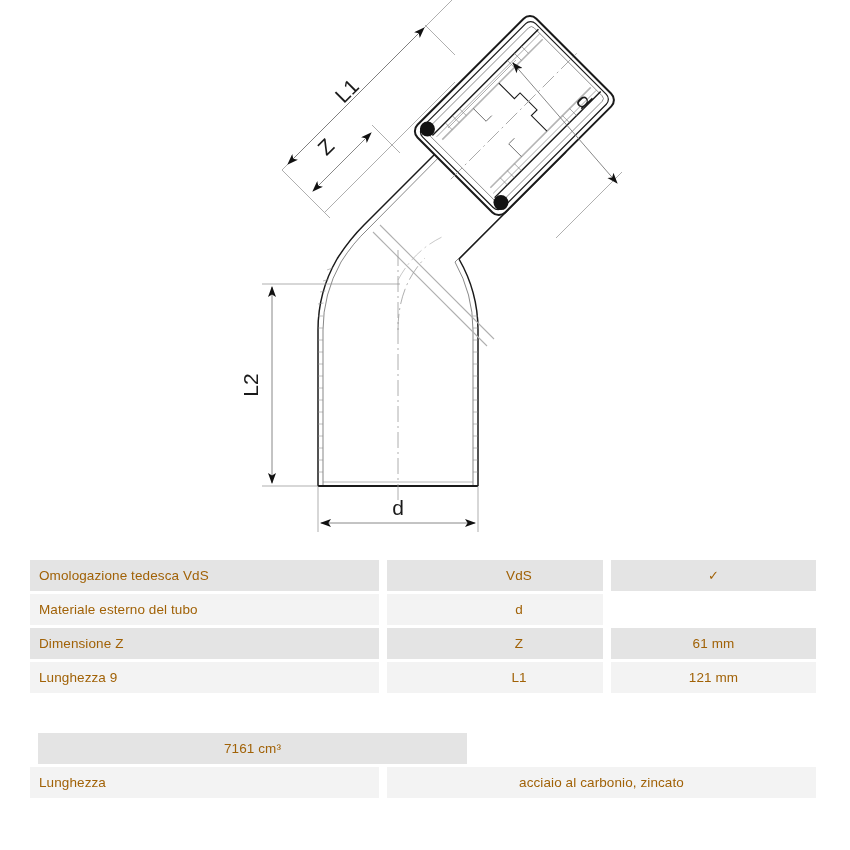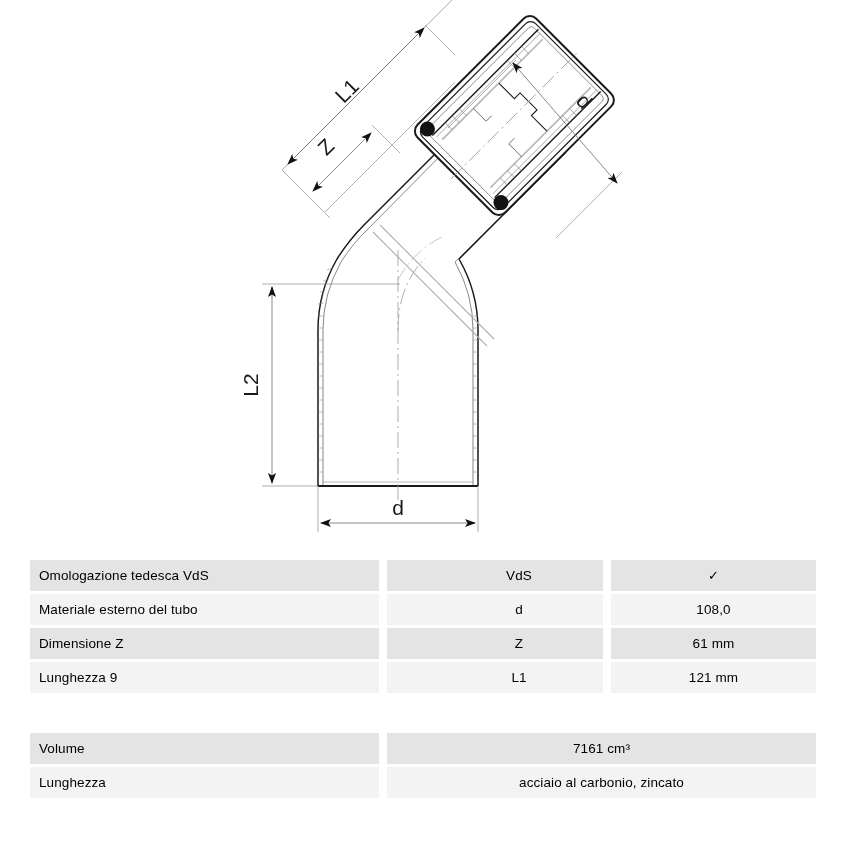--- a/index.html
+++ b/index.html
@@ -40,21 +40,21 @@
     display: flex;
     width: 100%;
     height: 31px;
     margin-bottom: 0px;
   }
   .cell {
     height: 31px;
     display: flex;
     align-items: center;
     font-size: 13.5px;
-    color: #000000;
+    color: #a16207;
     letter-spacing: 0.1px;
   }
   .c-label   { width: 349px; padding-left: 9px; justify-content: flex-start; }
   .c-gap     { width: 8px;  background: #ffffff !important; }
   .c-symbol  { width: 216px; justify-content: center; padding-left: 48px; }
   .c-value   { width: 205px; justify-content: center; }
   .c-merged  { width: 429px; justify-content: center; }
 
   .shade-dark  { background: #e4e4e4; }
   .shade-light { background: #f3f3f3; }
@@ -239,21 +239,20 @@
         <div class="cell c-symbol shade-dark">VdS</div>
         <div class="cell c-gap"></div>
         <div class="cell c-value shade-dark check-glyph">✓</div>
       </div>
       <div class="row-sep"></div>
       <div class="spec-row">
         <div class="cell c-label shade-light">Materiale esterno del tubo</div>
         <div class="cell c-gap"></div>
         <div class="cell c-symbol shade-light">d</div>
         <div class="cell c-gap"></div>
-        <div class="cell c-value shade-light">108,0</div>
       </div>
       <div class="row-sep"></div>
       <div class="spec-row">
         <div class="cell c-label shade-dark">Dimensione Z</div>
         <div class="cell c-gap"></div>
         <div class="cell c-symbol shade-dark">Z</div>
         <div class="cell c-gap"></div>
         <div class="cell c-value shade-dark">61 mm</div>
       </div>
       <div class="row-sep"></div>
@@ -264,21 +263,20 @@
         <div class="cell c-gap"></div>
         <div class="cell c-value shade-light">121 mm</div>
       </div>
       <div class="row-sep"></div>
       <div class="row-sep"></div>
       <div class="spec-row">
         <div class="cell c-gap"></div>
       </div>
       <div class="row-sep"></div>
       <div class="spec-row">
-        <div class="cell c-label shade-dark">Volume</div>
         <div class="cell c-gap"></div>
         <div class="cell c-merged shade-dark">7161 cm³</div>
       </div>
       <div class="row-sep"></div>
       <div class="spec-row">
         <div class="cell c-label shade-light">Lunghezza</div>
         <div class="cell c-gap"></div>
         <div class="cell c-merged shade-light">acciaio al carbonio, zincato</div>
       </div>
     </div>

